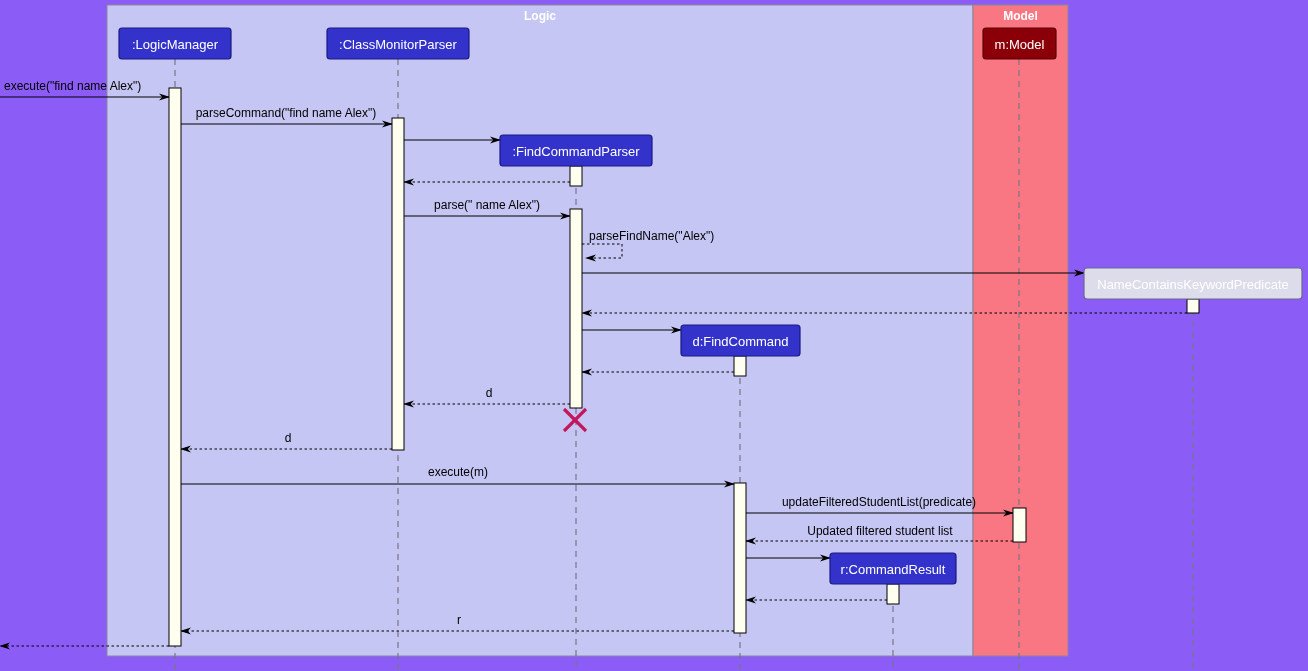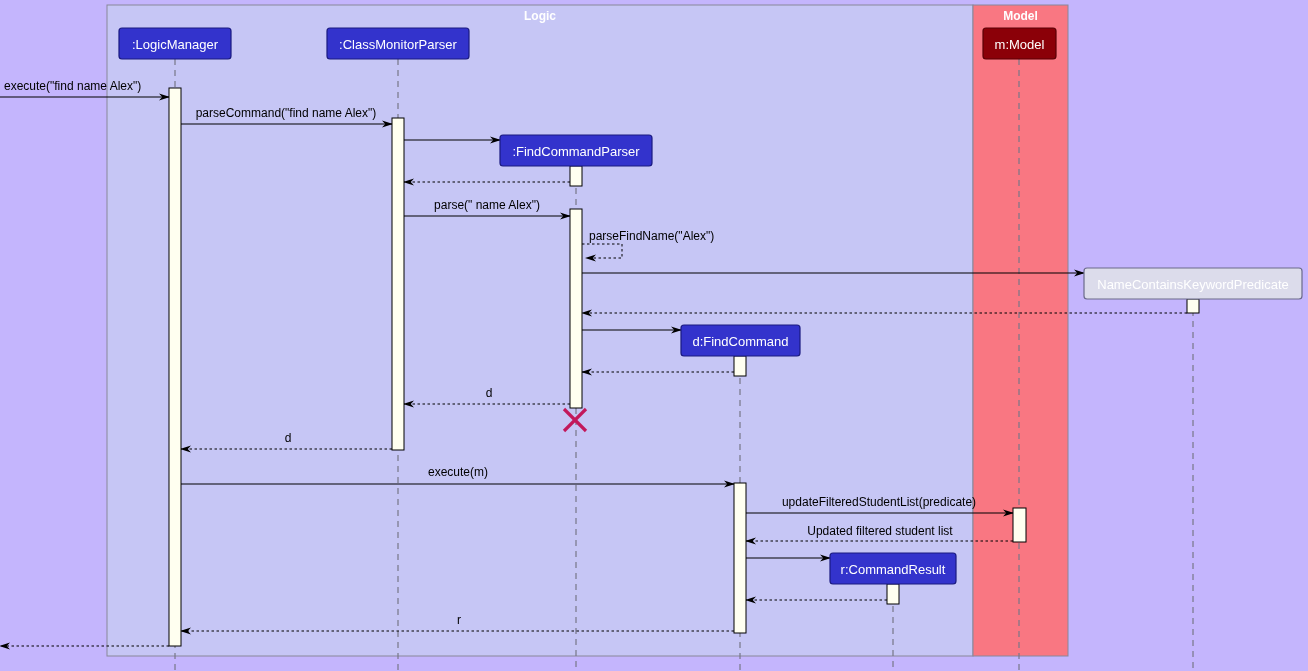--- a/index.html
+++ b/index.html
@@ -6,21 +6,21 @@
     margin: 0;
     padding: 0;
     background: #ffffff;
     font-family: "Liberation Sans", sans-serif;
   }
   #diagram {
     position: relative;
     width: 1308px;
     height: 671px;
     overflow: hidden;
-    background: #c4b5fd;
+    background: #8b5cf6;
   }
   #diagram svg {
     position: absolute;
     left: 0;
     top: 0;
   }
   .region-label {
     font-family: "Liberation Sans", sans-serif;
     font-size: 12px;
     font-weight: bold;

